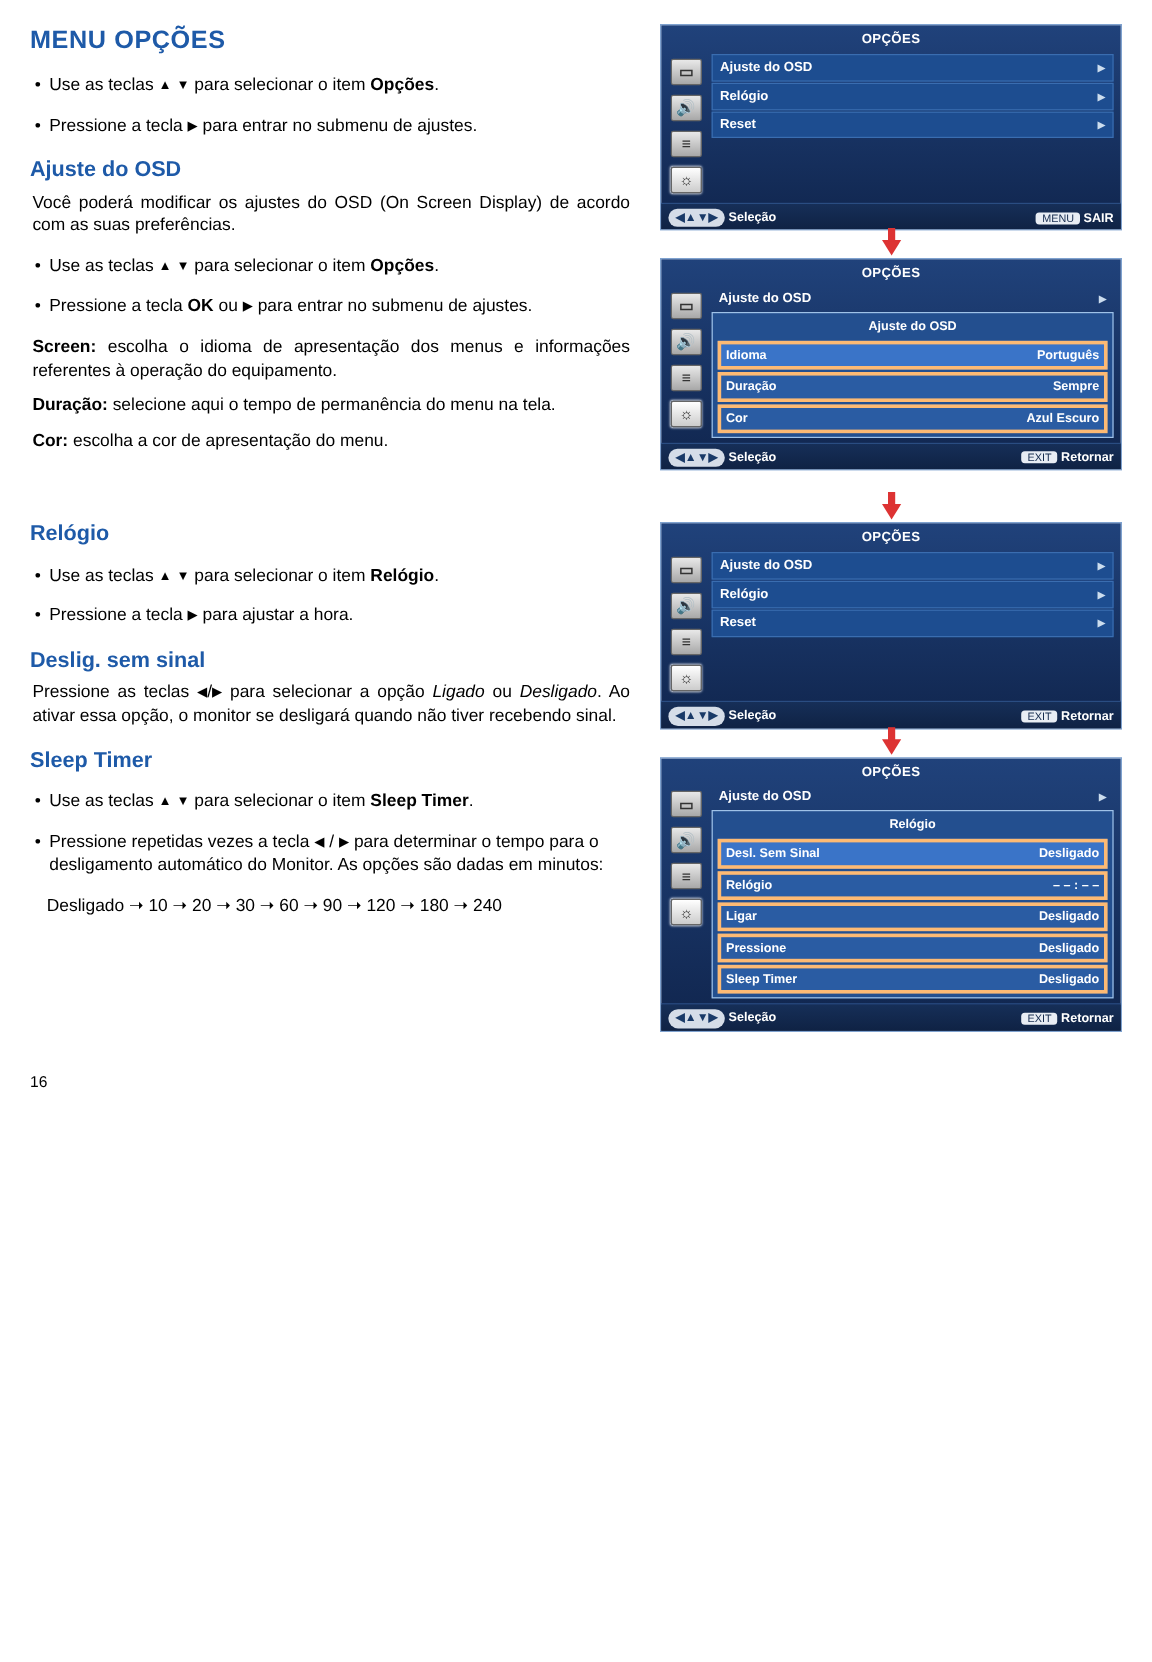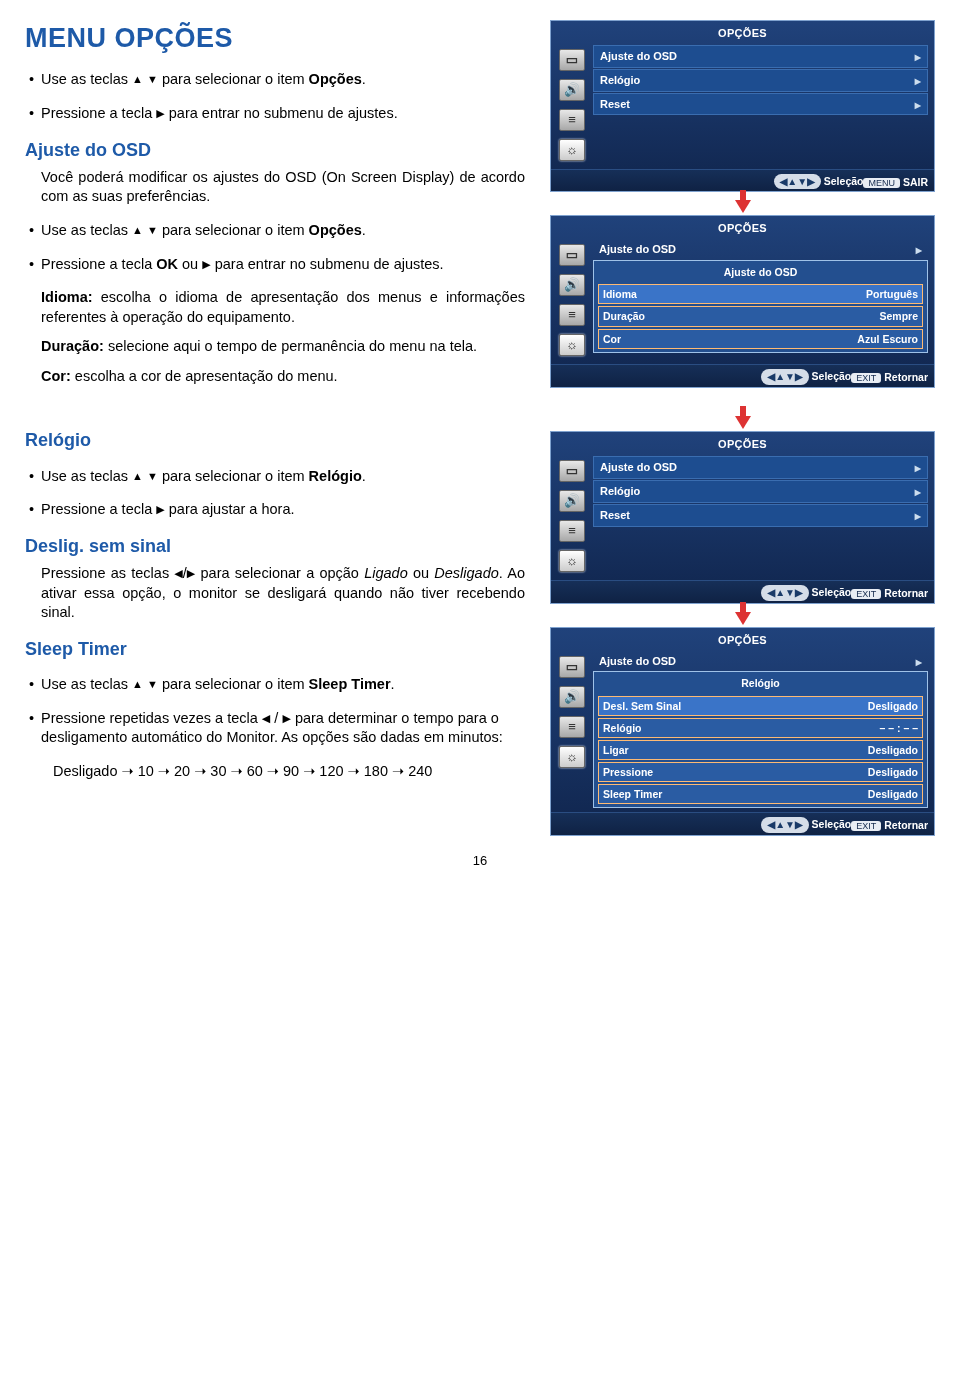--- a/index.html
+++ b/index.html
@@ -12,35 +12,35 @@
     color: #000;
     font-size: 14.5px;
     line-height: 1.35;
   }
   .page { display: flex; flex-direction: column; }
   .row { display: flex; gap: 25px; }
   .col-left { flex: 1; }
   .col-right { width: 385px; }
   h1.title {
     color: #1e5aa8;
-    font-size: 27px;
+    font-size: 21px;
     font-weight: bold;
     margin: 0 0 12px 0;
     letter-spacing: 0.5px;
   }
   h2.subhead {
     color: #1e5aa8;
     font-size: 18px;
     font-weight: bold;
     margin: 14px 0 6px 0;
   }
   ul.bullets { margin: 0 0 8px 0; padding-left: 4px; list-style: none; }
   ul.bullets > li { position: relative; padding-left: 12px; margin: 14px 0; }
   ul.bullets > li::before { content: "•"; position: absolute; left: 0; top: 0; }
-  p { margin: 4px 0 10px 16px; text-align: justify; }
+  p { margin: 4px 0 10px 2px; text-align: justify; }
   .defterm { font-weight: bold; }
   .italic { font-style: italic; }
   .tri { display:inline-block; font-size:11px; vertical-align:1px;}
   .bold { font-weight:bold; }
 
   
   .osd-wrap { margin-bottom: 8px; }
   .osd {
     background: linear-gradient(#20427b, #10254d);
     border: 1px solid #7fa2cf;
@@ -79,25 +79,25 @@
   .osd-submenu {
     border:1px solid #9fc2e8;
     background: #234f8f;
     padding:3px 4px;
     display:flex; flex-direction:column; gap:2px;
   }
   .osd-sub-title { text-align:center; font-size:10.5px; padding:1px 0 3px; }
   .osd-sub-row {
     display:flex; justify-content:space-between; align-items:center;
     font-size:10.5px; padding:2px 4px;
-    background:#2a5ca3; border:1px solid #fdba74;
+    background:#2a5ca3; border:3px solid #fdba74;
   }
   .osd-sub-row.hl { background:#3a74c8; }
   .osd-footer {
-    display:flex; align-items:center; justify-content:flex-end;
+    display:flex; align-items:center; justify-content:space-between;
     padding: 4px 6px 2px;
     font-size:10.5px;
     background: linear-gradient(#162f58,#0f2244);
     margin: 2px -6px -4px -6px;
     border-top:1px solid #2a4d82;
   }
   .nav-pill {
     background:#d5dde8; color:#193a68;
     border-radius:10px; padding:1px 6px; font-size:10px;
     display:inline-flex; gap:1px;
@@ -110,21 +110,21 @@
     width: 0; height: 0; margin: 2px auto;
     border-left: 8px solid transparent;
     border-right: 8px solid transparent;
     border-top: 13px solid #d33;
     position:relative;
   }
   .red-arrow::before {
     content:""; position:absolute; left:-3px; top:-23px;
     width:6px; height:11px; background:#d33;
   }
-  .pagefoot { text-align:center; font-size:13px; margin-top:8px; }
+  .pagefoot { font-size:13px; margin-top:25px; }
 </style>
 </head>
 <body>
 
 <div class="page">
 
   <div class="row">
     <div class="col-left">
       <h1 class="title">MENU OPÇÕES</h1>
       <ul class="bullets">
@@ -139,21 +139,21 @@
       <h2 class="subhead">Ajuste do OSD</h2>
       <p>Você poderá modificar os ajustes do OSD (On Screen Display) de acordo com as suas preferências.</p>
       <ul class="bullets">
         <li>
           <span>Use as teclas </span><span class="tri">▲</span> <span class="tri">▼</span><span> para selecionar o item </span><span class="bold">Opções</span><span>.</span>
         </li>
         <li>
           <span>Pressione a tecla </span><span class="bold">OK</span><span> ou </span><span class="tri">▶</span><span> para entrar no submenu de ajustes.</span>
         </li>
       </ul>
-      <p><span class="defterm">Idioma:</span><span> escolha o idioma de apresentação dos menus e informações referentes à operação do equipamento.</span></p>
+      <p><span class="defterm">Screen:</span><span> escolha o idioma de apresentação dos menus e informações referentes à operação do equipamento.</span></p>
       <p><span class="defterm">Duração:</span><span> selecione aqui o tempo de permanência do menu na tela.</span></p>
       <p><span class="defterm">Cor:</span><span> escolha a cor de apresentação do menu.</span></p>
     </div>
 
     <div class="col-right">
 
       <div class="osd-wrap">
         <div class="osd">
           <div class="osd-title">OPÇÕES</div>
           <div class="osd-body">

